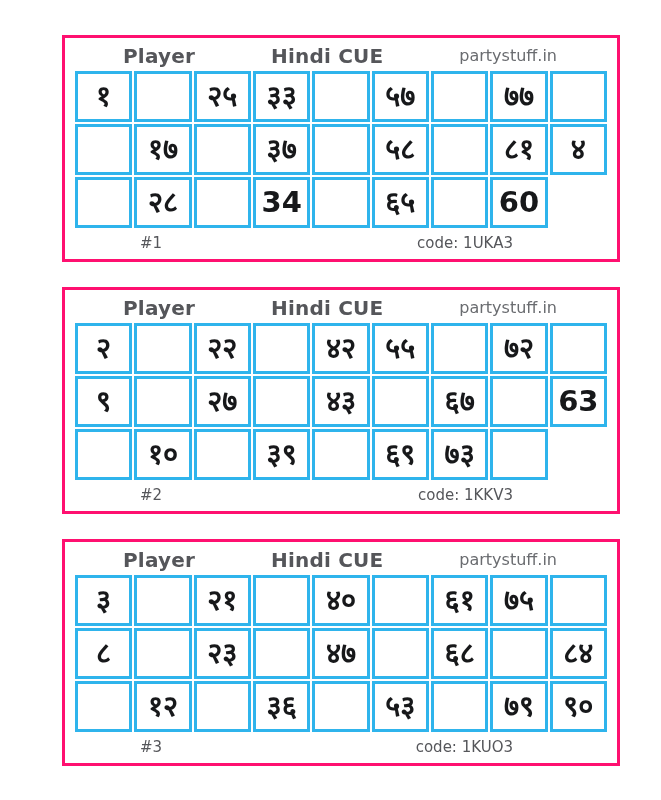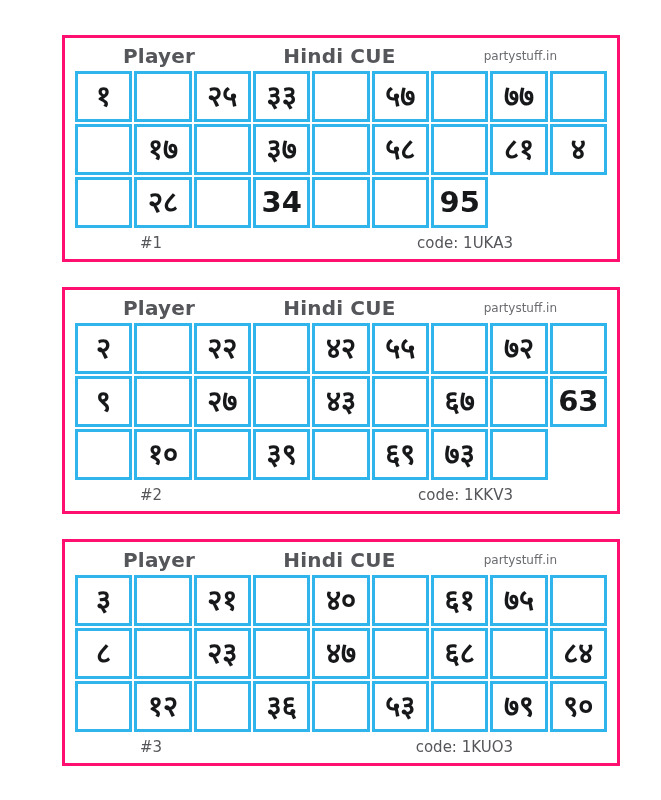--- a/index.html
+++ b/index.html
@@ -33,21 +33,21 @@
     padding: 2px 60px 0 58px;
   }
   .t-head .player,
   .t-head .title {
     font-size: 20px;
     font-weight: bold;
     color: var(--label-text);
     letter-spacing: 0.2px;
   }
   .t-head .brand {
-    font-size: 12px;
+    font-size: 16px;
     font-weight: normal;
     color: var(--brand-text);
   }
 
   .grid {
     display: grid;
     grid-template-columns: repeat(9, 1fr);
     grid-auto-rows: 51px;
     gap: 2px;
     margin: 0 10px;
@@ -101,22 +101,23 @@
       <div class="cell"></div>
       <div class="cell">५८</div>
       <div class="cell"></div>
       <div class="cell">८१</div>
       <div class="cell">४</div>
       <div class="cell"></div>
       <div class="cell">२८</div>
       <div class="cell"></div>
       <div class="cell">34</div>
       <div class="cell"></div>
-      <div class="cell"></div>
-      <div class="cell">95</div>
+      <div class="cell">६५</div>
+      <div class="cell"></div>
+      <div class="cell">60</div>
     </div>
   <footer class="t-foot">
     <span>#1</span>
     <span>code: 1UKA3</span>
   </footer>
 </section>
 
 <section class="ticket">
   <header class="t-head">
     <span class="player">Player</span>

